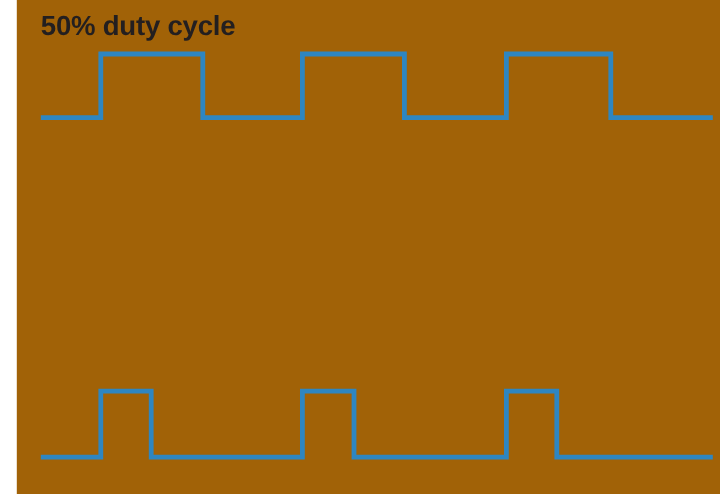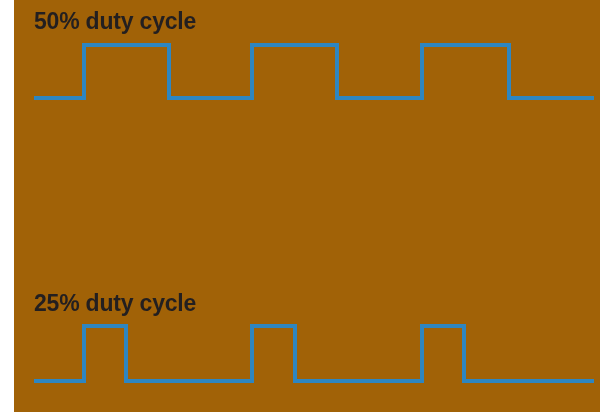--- a/index.html
+++ b/index.html
@@ -77,21 +77,20 @@
     <div class="row-label" id="label-50" style="color: rgb(35, 31, 32);">50% duty cycle</div>
     <div class="wave-wrap" id="wave-50">
       <svg class="waveform" viewBox="0 0 600 68" preserveAspectRatio="none">
         <path stroke="#2e86c1" d="M 20 57 L 70 57 L 70 4 L 155 4 L 155 57 L 238 57 L 238 4 L 323 4 L 323 57 L 408 57 L 408 4 L 495 4 L 495 57 L 580 57" stroke-width="4"></path>
       </svg>
     </div>
   </div>
 
 
   <div class="row" id="row-25">
-    <div class="row-label" id="label-25" style="color: rgb(35, 31, 32);">25% duty cycle</div>
     <div class="wave-wrap" id="wave-25">
       <svg class="waveform" viewBox="0 0 600 68" preserveAspectRatio="none">
         <path stroke="#2e86c1" d="M 20 60 L 70 60 L 70 5 L 112 5 L 112 60 L 238 60 L 238 5 L 281 5 L 281 60 L 408 60 L 408 5 L 450 5 L 450 60 L 580 60" stroke-width="4"></path>
       </svg>
     </div>
   </div>
 
 </div>
 
 </body></html>

